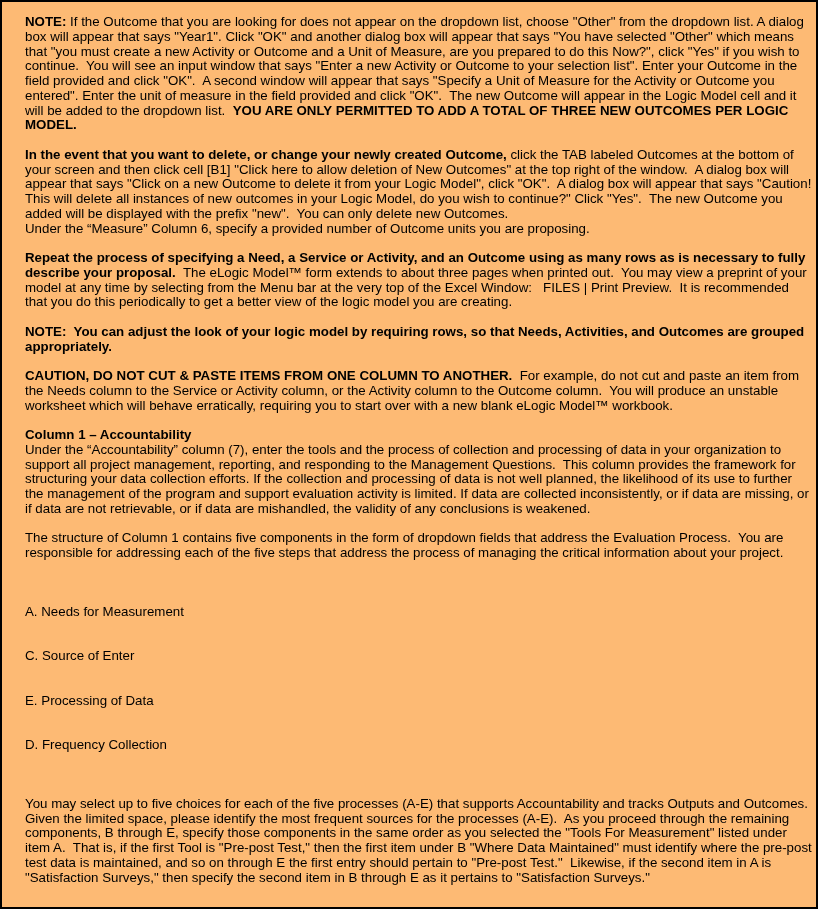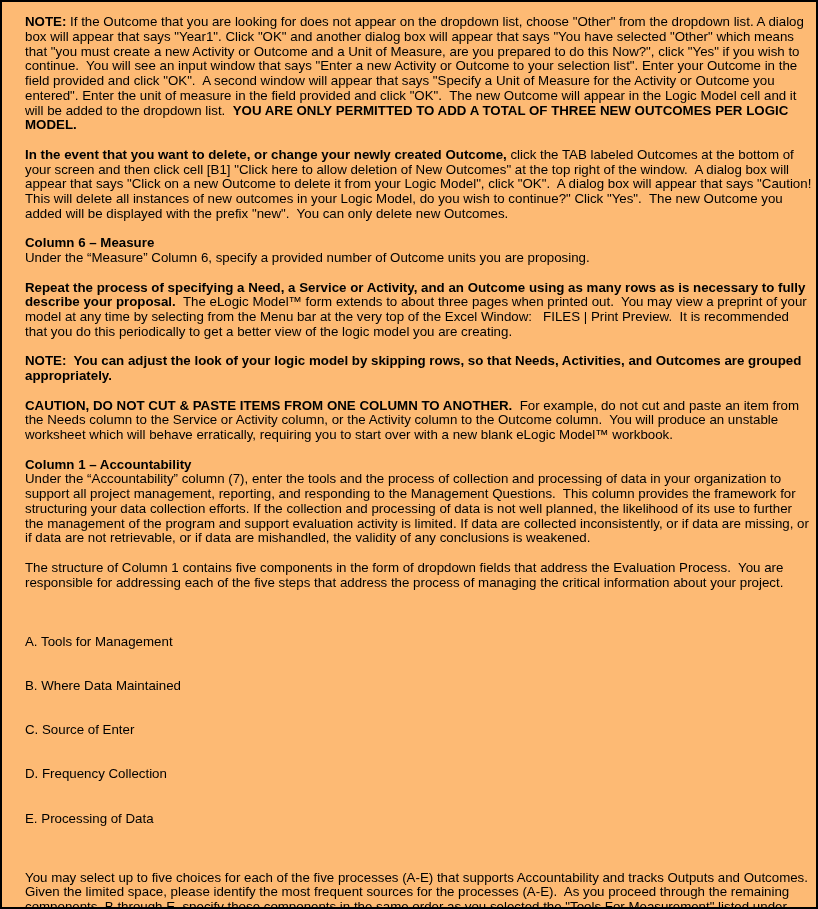--- a/index.html
+++ b/index.html
@@ -31,37 +31,35 @@
 </style>
 </head>
 <body>
 
 <div class="page">
 
   <div class="block first"><span class="bold">NOTE:</span><span> If the Outcome that you are looking for does not appear on the dropdown list, choose "Other" from the dropdown list. A dialog box will appear that says "Year1". Click "OK" and another dialog box will appear that says "You have selected "Other" which means that "you must create a new Activity or Outcome and a Unit of Measure, are you prepared to do this Now?", click "Yes" if you wish to continue.  You will see an input window that says "Enter a new Activity or Outcome to your selection list". Enter your Outcome in the field provided and click "OK".  A second window will appear that says "Specify a Unit of Measure for the Activity or Outcome you entered". Enter the unit of measure in the field provided and click "OK".  The new Outcome will appear in the Logic Model cell and it will be added to the dropdown list.  </span><span class="bold">YOU ARE ONLY PERMITTED TO ADD A TOTAL OF THREE NEW OUTCOMES PER LOGIC MODEL.</span></div>
 
   <div class="block"><span class="bold">In the event that you want to delete, or change your newly created Outcome,</span><span> click the TAB labeled Outcomes at the bottom of your screen and then click cell [B1] "Click here to allow deletion of New Outcomes" at the top right of the window.  A dialog box will appear that says "Click on a new Outcome to delete it from your Logic Model", click "OK".  A dialog box will appear that says "Caution! This will delete all instances of new outcomes in your Logic Model, do you wish to continue?" Click "Yes".  The new Outcome you added will be displayed with the prefix "new".  You can only delete new Outcomes.</span></div>
 
-  <div class="block bold">Column 6 – Measure</div>
   <div class="block attached">Under the “Measure” Column 6, specify a provided number of Outcome units you are proposing.</div>
 
   <div class="block"><span class="bold">Repeat the process of specifying a Need, a Service or Activity, and an Outcome using as many rows as is necessary to fully describe your proposal.</span><span>  The eLogic Model™ form extends to about three pages when printed out.  You may view a preprint of your model at any time by selecting from the Menu bar at the very top of the Excel Window:   FILES | Print Preview.  It is recommended that you do this periodically to get a better view of the logic model you are creating.</span></div>
 
-  <div class="block bold">NOTE:  You can adjust the look of your logic model by skipping rows, so that Needs, Activities, and Outcomes are grouped appropriately.</div>
+  <div class="block bold">NOTE:  You can adjust the look of your logic model by requiring rows, so that Needs, Activities, and Outcomes are grouped appropriately.</div>
 
   <div class="block"><span class="bold">CAUTION, DO NOT CUT &amp; PASTE ITEMS FROM ONE COLUMN TO ANOTHER.</span><span>  For example, do not cut and paste an item from the Needs column to the Service or Activity column, or the Activity column to the Outcome column.  You will produce an unstable worksheet which will behave erratically, requiring you to start over with a new blank eLogic Model™ workbook.</span></div>
 
   <div class="block bold">Column 1 – Accountability</div>
   <div class="block attached">Under the “Accountability” column (7), enter the tools and the process of collection and processing of data in your organization to support all project management, reporting, and responding to the Management Questions.  This column provides the framework for structuring your data collection efforts. If the collection and processing of data is not well planned, the likelihood of its use to further the management of the program and support evaluation activity is limited. If data are collected inconsistently, or if data are missing, or if data are not retrievable, or if data are mishandled, the validity of any conclusions is weakened.</div>
 
   <div class="block">The structure of Column 1 contains five components in the form of dropdown fields that address the Evaluation Process.  You are responsible for addressing each of the five steps that address the process of managing the critical information about your project.</div>
 
   <div class="block">
-    <div class="list-item">A. Tools for Management</div>
-    <div class="list-item">B. Where Data Maintained</div>
+    <div class="list-item">A. Needs for Measurement</div>
     <div class="list-item">C. Source of Enter</div>
+    <div class="list-item">E. Processing of Data</div>
     <div class="list-item">D. Frequency Collection</div>
-    <div class="list-item">E. Processing of Data</div>
   </div>
 
   <div class="block">You may select up to five choices for each of the five processes (A-E) that supports Accountability and tracks Outputs and Outcomes.  Given the limited space, please identify the most frequent sources for the processes (A-E).  As you proceed through the remaining components, B through E, specify those components in the same order as you selected the "Tools For Measurement" listed under item A.  That is, if the first Tool is "Pre-post Test," then the first item under B "Where Data Maintained" must identify where the pre-post test data is maintained, and so on through E the first entry should pertain to "Pre-post Test."  Likewise, if the second item in A is "Satisfaction Surveys," then specify the second item in B through E as it pertains to "Satisfaction Surveys."</div>
 
 </div>
 
 </body></html>

